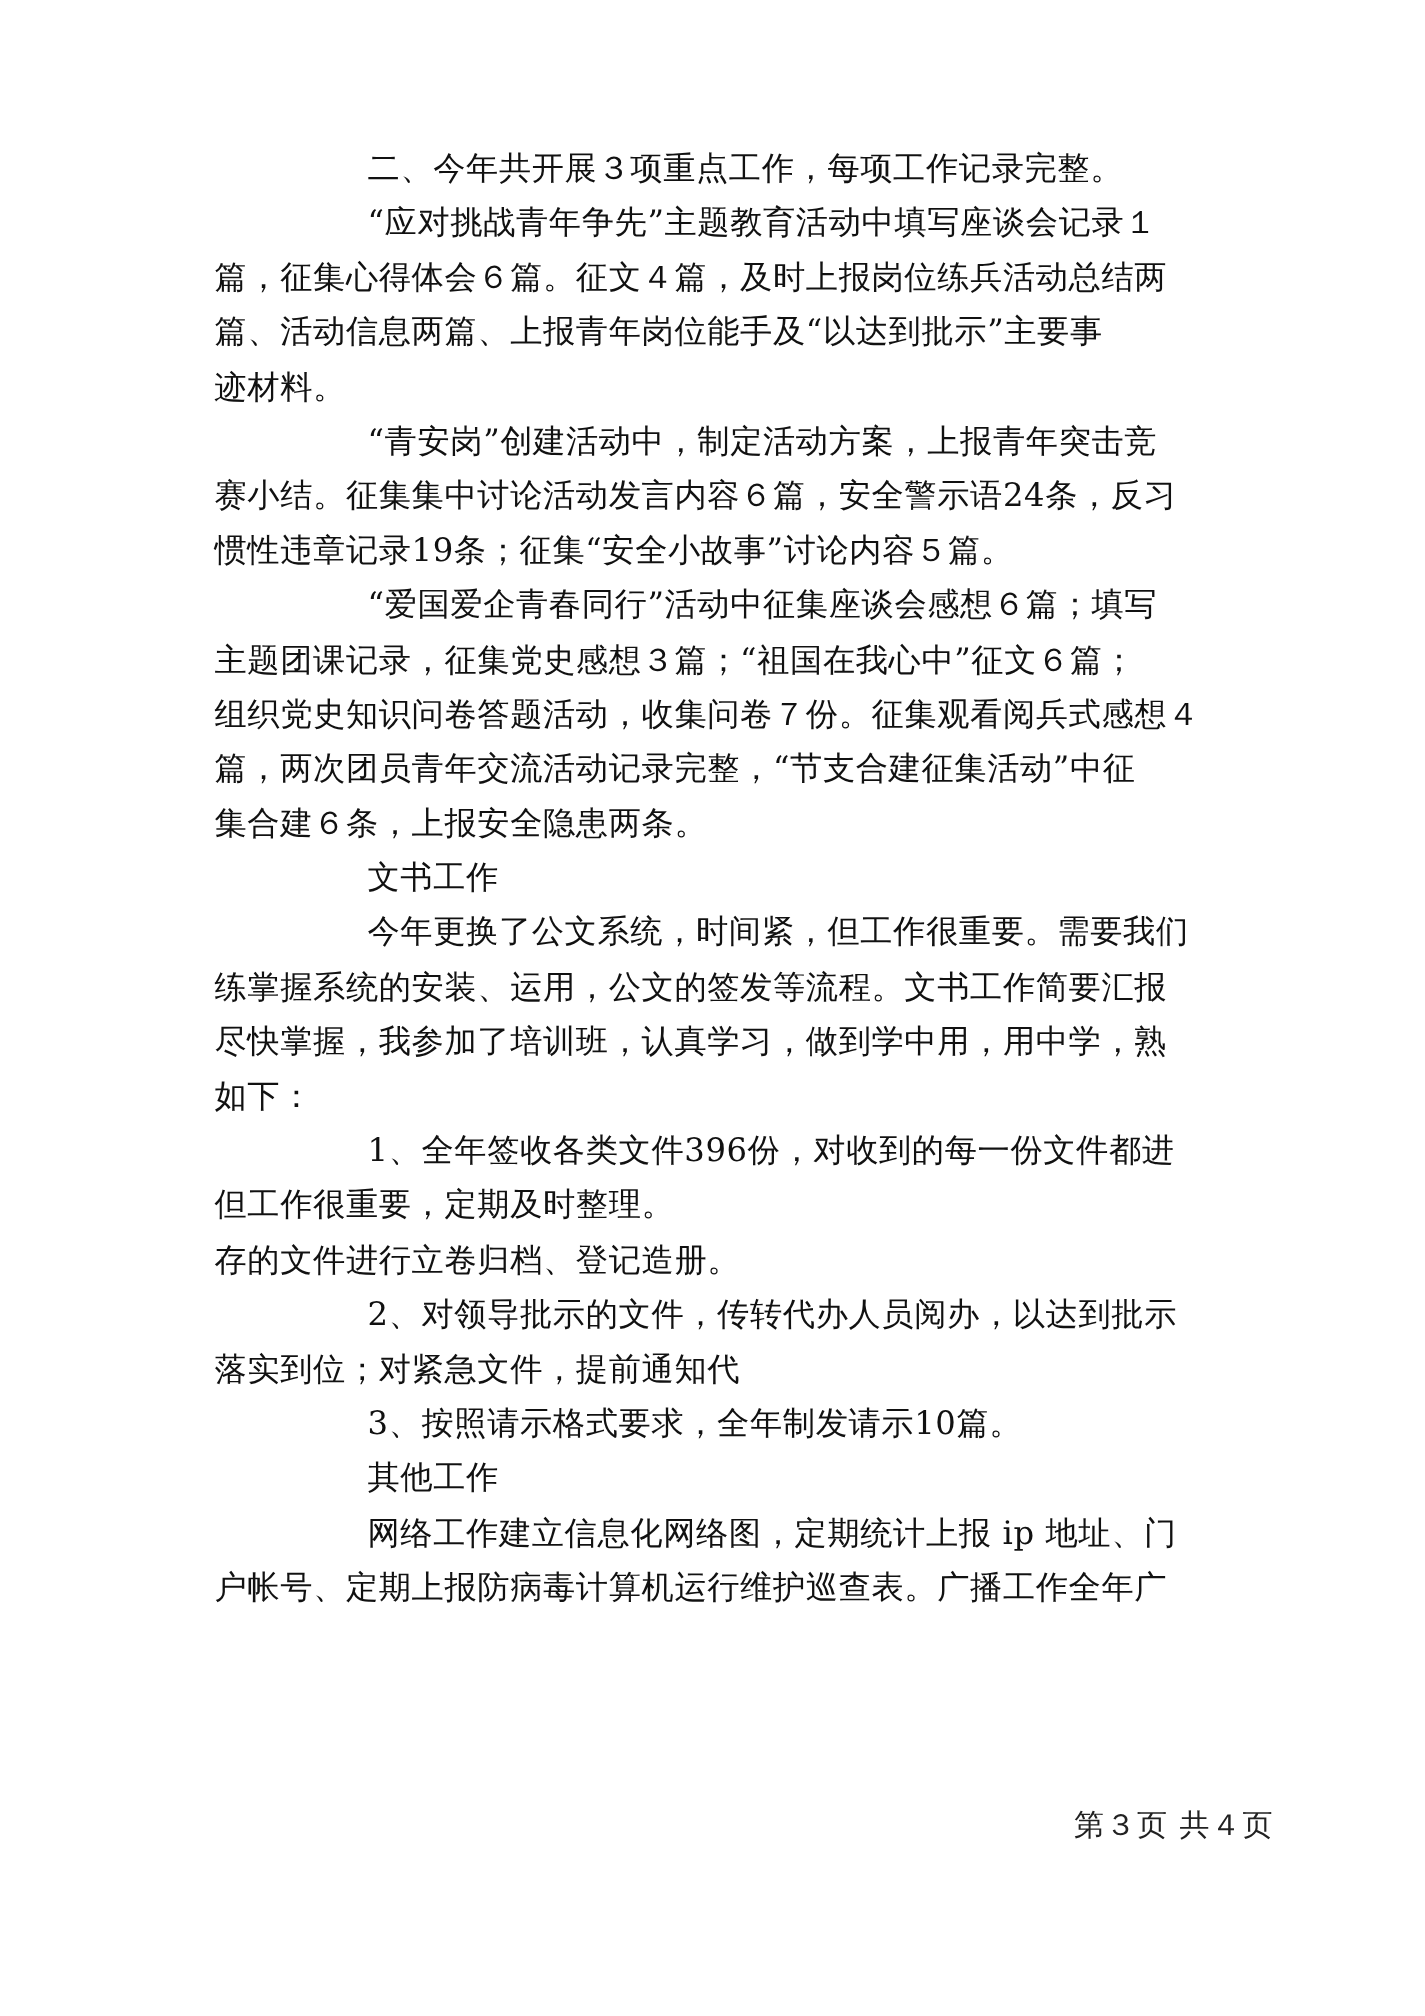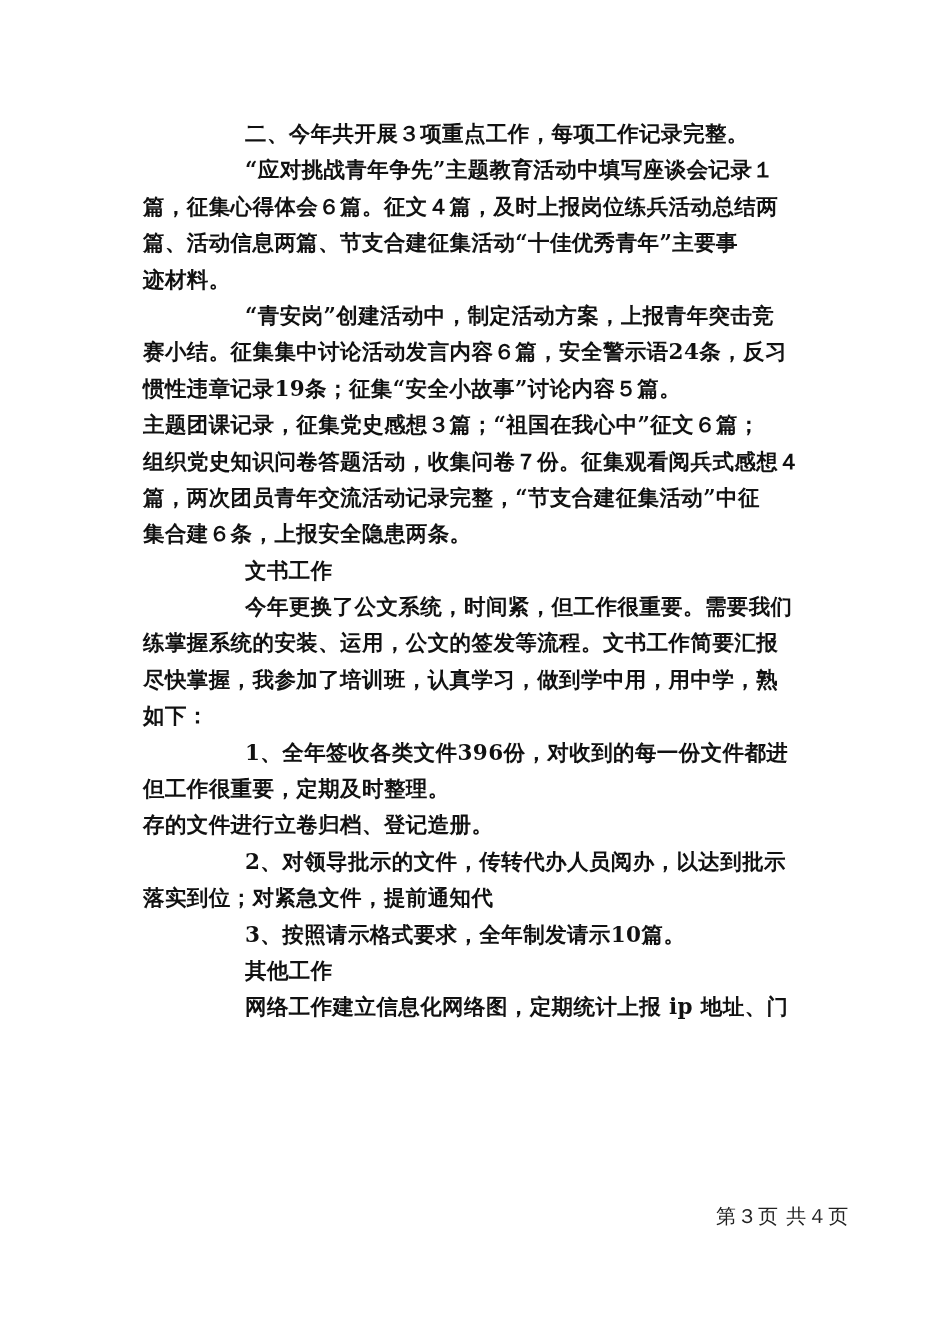--- a/index.html
+++ b/index.html
@@ -1,50 +1,52 @@
 <!DOCTYPE html>
 <html><head>
 <meta charset="utf-8">
 <style>
   html, body { margin: 0; padding: 0; background: #ffffff; }
   body { width: 950px; height: 1344px; position: relative; overflow: hidden;
          font-family: "DejaVu Serif", "Liberation Serif", serif; color: #111; }
   .page { position: absolute; left: 0; top: 0; width: 950px; height: 1344px; background: #fff; }
-  .content { position: absolute; left: 143px; top: 116px; width: 666px; font-weight: bold; }
+  .content { position: absolute; left: 143px; top: 95px; width: 666px; }
   .line { position: relative; height: 36.4px; line-height: 36.4px; font-size: 21.5px;
           white-space: nowrap; letter-spacing: 0.4px; }
   .ind { padding-left: 102px; }
   .footer { position: absolute; left: 716px; top: 1203px; font-size: 20px; color: #222;
             font-family: "DejaVu Sans", "Liberation Sans", sans-serif; letter-spacing: 1px; }
 </style>
 </head>
 <body>
 
 <div class="page">
   <div class="content">
     <div class="line ind">二、今年共开展３项重点工作，每项工作记录完整。</div>
     <div class="line ind">“应对挑战青年争先”主题教育活动中填写座谈会记录１</div>
     <div class="line">篇，征集心得体会６篇。征文４篇，及时上报岗位练兵活动总结两</div>
-    <div class="line">篇、活动信息两篇、节支合建征集活动“十佳优秀青年”主要事</div>
+    <div class="line">篇、活动信息两篇、上报青年岗位能手及“以达到批示”主要事</div>
     <div class="line">迹材料。</div>
     <div class="line ind">“青安岗”创建活动中，制定活动方案，上报青年突击竞</div>
     <div class="line">赛小结。征集集中讨论活动发言内容６篇，安全警示语24条，反习</div>
     <div class="line">惯性违章记录19条；征集“安全小故事”讨论内容５篇。</div>
+    <div class="line ind">“爱国爱企青春同行”活动中征集座谈会感想６篇；填写</div>
     <div class="line">主题团课记录，征集党史感想３篇；“祖国在我心中”征文６篇；</div>
     <div class="line">组织党史知识问卷答题活动，收集问卷７份。征集观看阅兵式感想４</div>
     <div class="line">篇，两次团员青年交流活动记录完整，“节支合建征集活动”中征</div>
     <div class="line">集合建６条，上报安全隐患两条。</div>
     <div class="line ind">文书工作</div>
     <div class="line ind">今年更换了公文系统，时间紧，但工作很重要。需要我们</div>
     <div class="line">练掌握系统的安装、运用，公文的签发等流程。文书工作简要汇报</div>
     <div class="line">尽快掌握，我参加了培训班，认真学习，做到学中用，用中学，熟</div>
     <div class="line">如下：</div>
     <div class="line ind">1、全年签收各类文件396份，对收到的每一份文件都进</div>
     <div class="line">但工作很重要，定期及时整理。</div>
     <div class="line">存的文件进行立卷归档、登记造册。</div>
     <div class="line ind">2、对领导批示的文件，传转代办人员阅办，以达到批示</div>
     <div class="line">落实到位；对紧急文件，提前通知代</div>
     <div class="line ind">3、按照请示格式要求，全年制发请示10篇。</div>
     <div class="line ind">其他工作</div>
     <div class="line ind">网络工作建立信息化网络图，定期统计上报 ip 地址、门</div>
+    <div class="line">户帐号、定期上报防病毒计算机运行维护巡查表。广播工作全年广</div>
   </div>
   <div class="footer">第３页 共４页</div>
 </div>
 
 </body></html>

